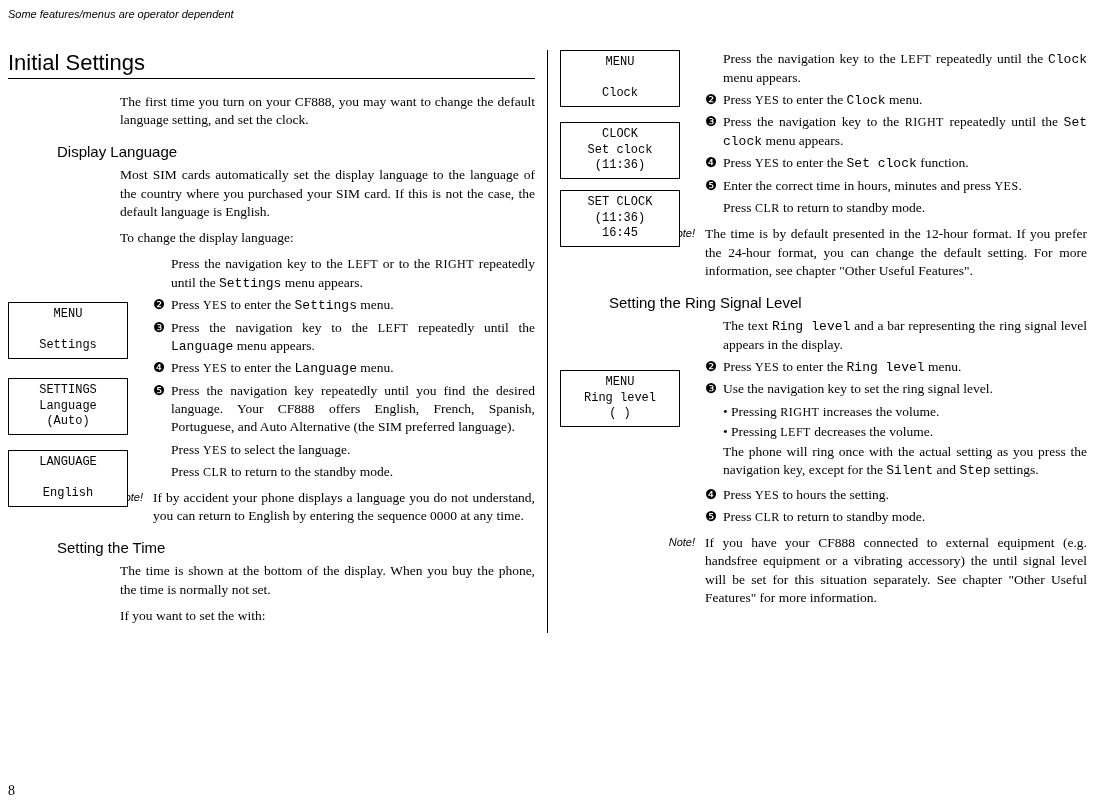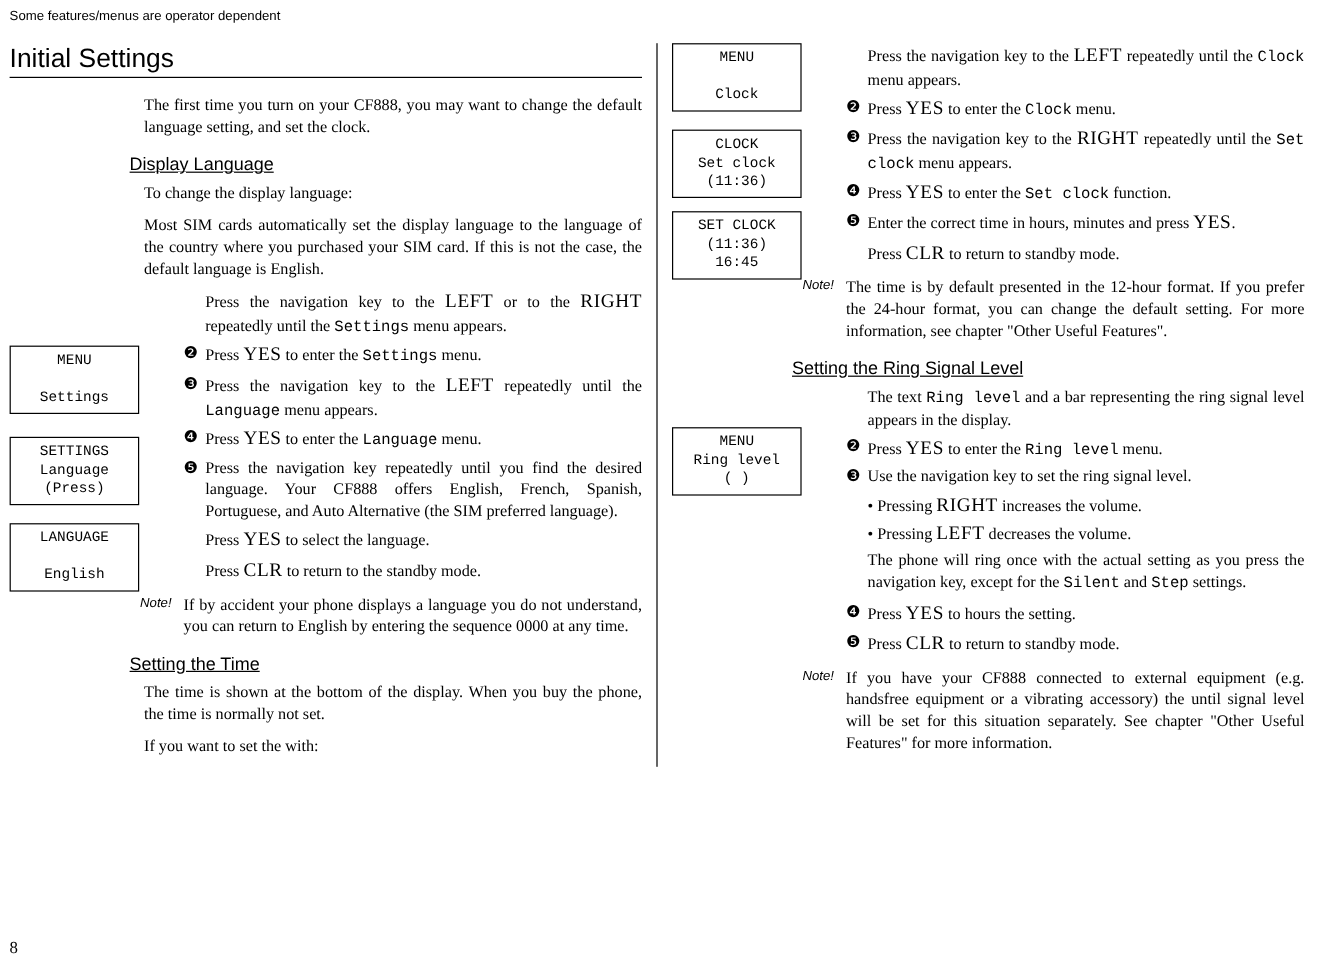--- a/index.html
+++ b/index.html
@@ -6,24 +6,25 @@
   body {
     width: 1103px;
     height: 805px;
     background: #fff;
     font-family: Georgia, 'Times New Roman', serif;
     color: #000;
     position: relative;
     padding: 8px 16px 8px 8px;
   }
   .top-note {
+    font-style: italic;
     font-family: Verdana, Geneva, sans-serif;
     font-size: 11px;
     color: #000;
-    margin-bottom: 16px;
+    margin-bottom: 30px;
   }
   .columns {
     display: flex;
     gap: 0;
   }
   .col {
     flex: 1;
     position: relative;
   }
   .col-left { padding-right: 12px; }
@@ -35,22 +36,21 @@
     border-bottom: 1px solid #000;
     padding-bottom: 2px;
     margin-bottom: 14px;
   }
   h2 {
     font-family: Verdana, Geneva, sans-serif;
     font-weight: normal;
     font-size: 15px;
     margin-top: 14px;
     margin-bottom: 6px;
-    margin-left: 100px;
-    text-decoration: underline;
+    margin-left: 49px;
   }
   .body-text {
     margin-left: 112px;
     font-size: 13.5px;
     line-height: 1.35;
     text-align: justify;
   }
   .body-text p { margin-bottom: 8px; }
   .step {
     display: flex;
@@ -76,21 +76,21 @@
   .sub-indent {
     margin-left: 163px;
     font-size: 13.5px;
     line-height: 1.35;
     margin-bottom: 6px;
     text-align: justify;
   }
   .screen {
     position: absolute;
     left: 0;
-    width: 108px;
+    width: 120px;
     border: 1px solid #000;
     font-family: 'Courier New', monospace;
     font-size: 12px;
     text-align: center;
     padding: 4px 2px;
     line-height: 1.3;
     background: #fff;
   }
   .note-row {
     display: flex;
@@ -108,21 +108,21 @@
     font-size: 11px;
     text-align: right;
     padding-right: 10px;
     padding-top: 1px;
   }
   .note-text {
     flex: 1;
     text-align: justify;
   }
   .mono { font-family: 'Courier New', monospace; font-size: 13px; }
-  .sc { font-variant: small-caps; font-size: 16px; letter-spacing: 0.5px; margin-top: 16px; }
+  .sc { font-variant: small-caps; font-size: 12px; letter-spacing: 0.5px; margin-top: 16px; }
   .page-num {
     position: absolute;
     bottom: 6px;
     left: 8px;
     font-size: 14px;
   }
 </style>
 </head>
 <body>
 
@@ -132,33 +132,33 @@
 
   <div class="col col-left">
     <h1>Initial Settings</h1>
 
     <div class="body-text">
       <p>The first time you turn on your CF888, you may want to change the default language setting, and set the clock.</p>
     </div>
 
     <h2>Display Language</h2>
     <div class="body-text">
+      <p>Most SIM cards automatically set the display language to the language of the country where you purchased your SIM card. If this is not the case, the default language is English.</p>
       <p>To change the display language:</p>
-      <p>Most SIM cards automatically set the display language to the language of the country where you purchased your SIM card. If this is not the case, the default language is English.</p>
     </div>
 
     <div class="screen" style="top:252px">
       <div>MENU</div>
       <div>&nbsp;</div>
       <div>Settings</div>
     </div>
     <div class="screen" style="top:328px">
       <div>SETTINGS</div>
       <div>Language</div>
-      <div>(Press)</div>
+      <div>(Auto)</div>
     </div>
     <div class="screen" style="top:400px">
       <div>LANGUAGE</div>
       <div>&nbsp;</div>
       <div>English</div>
     </div>
 
     <div class="step">
       <div class="step-num"></div>
       <div class="step-text"><span>Press the navigation key to the </span><span class="sc">LEFT</span><span> or to the </span><span class="sc">RIGHT</span><span> repeatedly until the </span><span class="mono">Settings</span><span> menu appears.</span></div>

